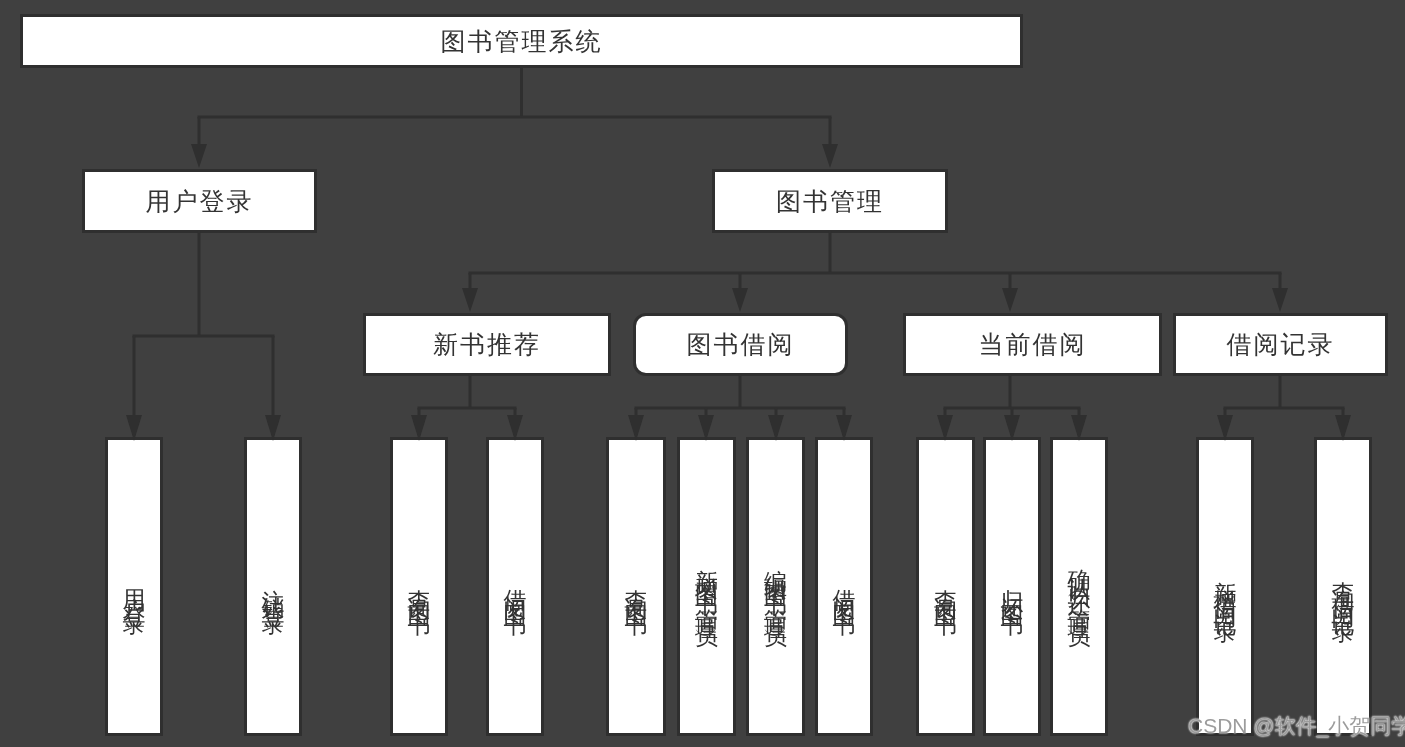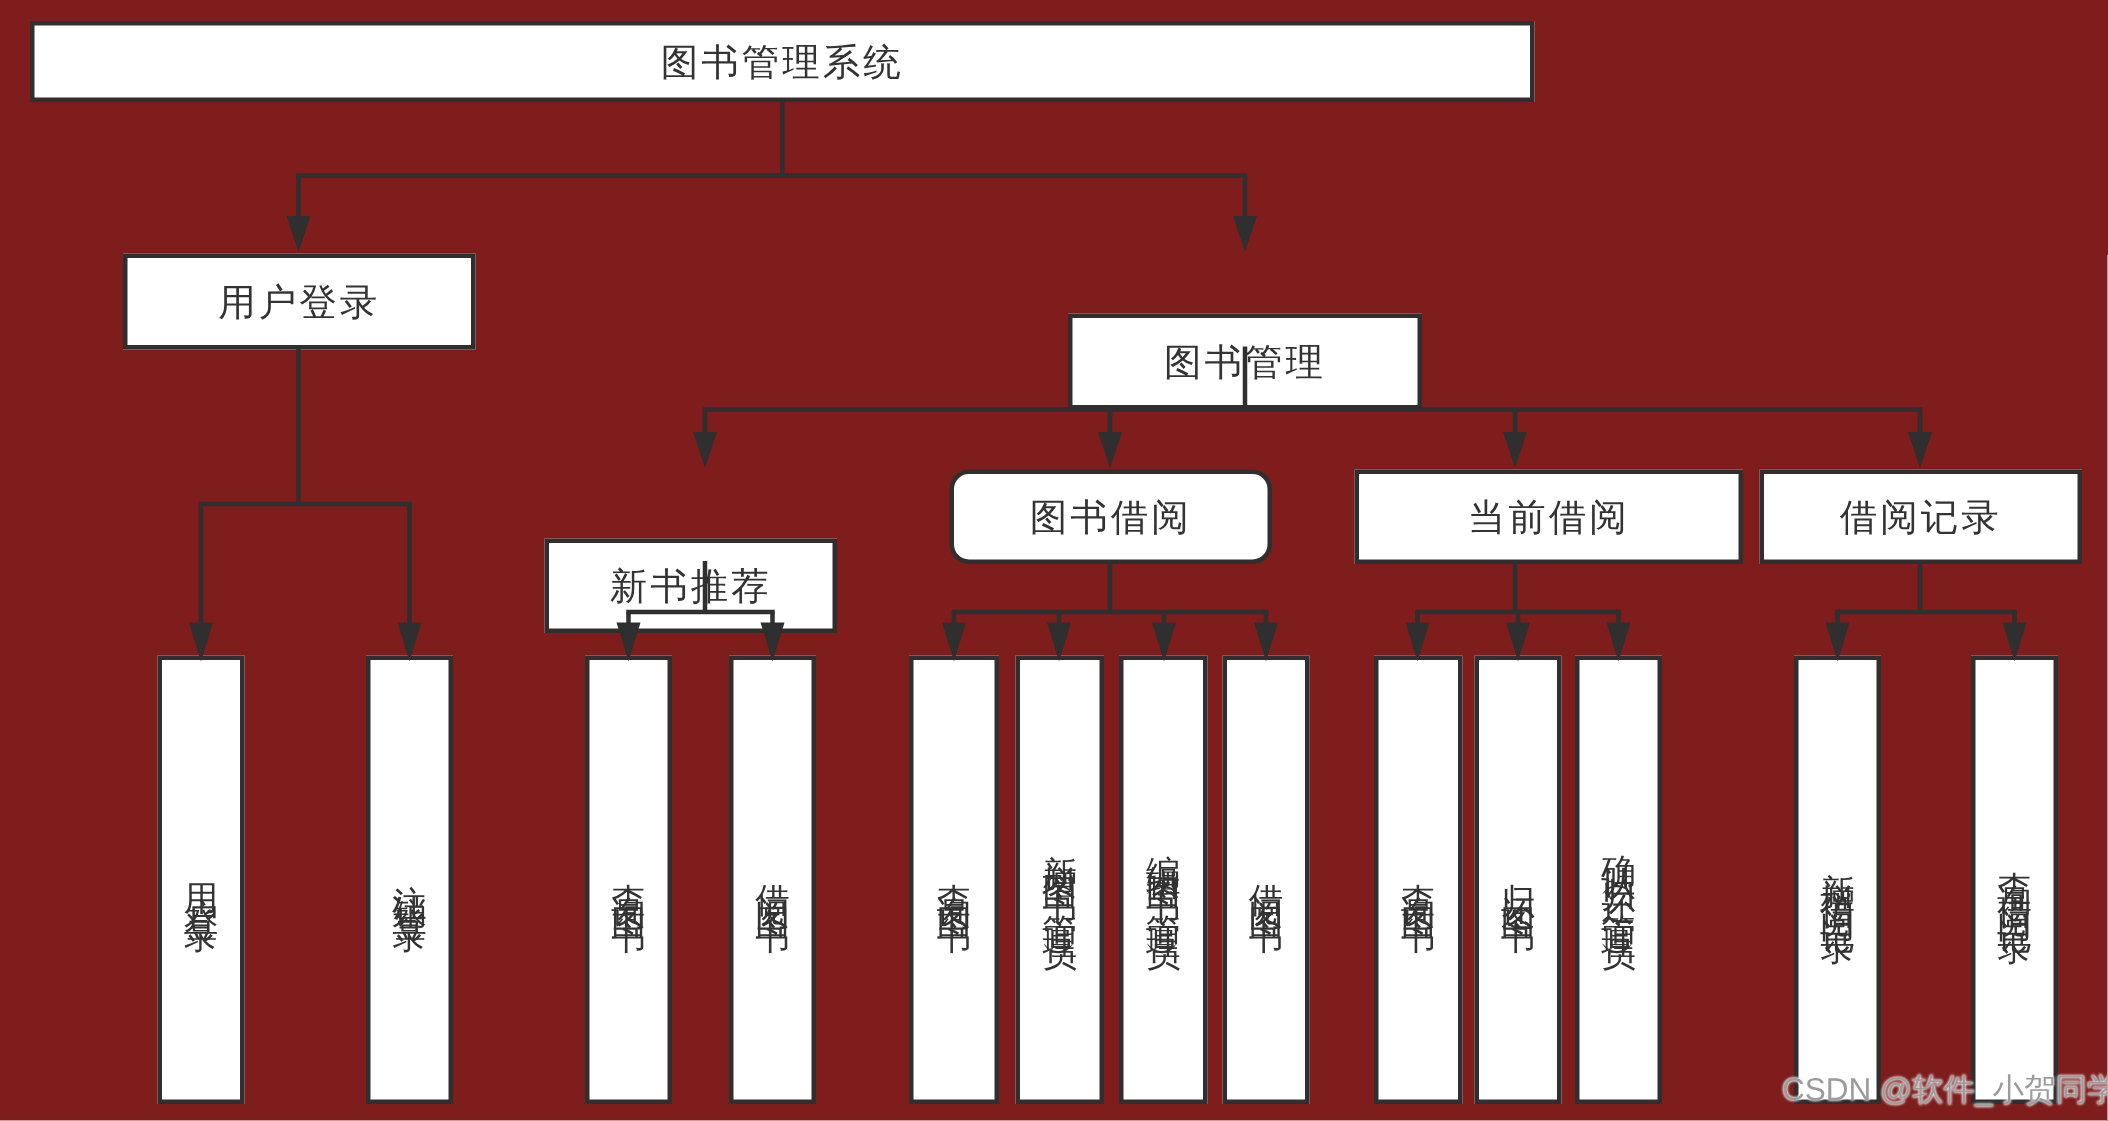--- a/index.html
+++ b/index.html
@@ -1,17 +1,17 @@
 <!DOCTYPE html>
 <html><head>
 <meta charset="utf-8">
 <style>
   html,body{margin:0;padding:0;background:#ffffff;}
   .stage{
-    position:relative;width:1405px;height:747px;background:#7f1d1d;
+    position:relative;width:1405px;height:747px;background:#404040;
     font-family:"Liberation Sans",sans-serif;color:#333333;overflow:hidden;
   }
   .node{
     position:absolute;box-sizing:border-box;background:#ffffff;
     border:3px solid #2f2f2f;display:flex;align-items:center;justify-content:center;
   }
   .h-label{font-size:25px;letter-spacing:2px;color:#333333;white-space:nowrap;}
   .root-label{font-size:25px;letter-spacing:2px;}
   .v-label{
     writing-mode:vertical-rl;text-orientation:mixed;
@@ -19,22 +19,22 @@
   }
   .wires{position:absolute;left:0;top:0;z-index:3;pointer-events:none;}
   .watermark{
     position:absolute;left:1188px;top:712px;z-index:5;
     font-size:21px;color:#9c9c9c;white-space:nowrap;
     text-shadow:0 0 2px #ffffff,0 0 2px #ffffff;
   }
   
   #root{left:20px;top:14px;width:1003px;height:54px;}
   #n-user-login{left:82px;top:169px;width:235px;height:64px;}
-  #n-book-mgmt{left:712px;top:169px;width:236px;height:64px;margin-top:40px;}
-  #n-new-book-rec{left:363px;top:313px;width:195px;height:63px;margin-top:46px;}
+  #n-book-mgmt{left:712px;top:169px;width:236px;height:64px;}
+  #n-new-book-rec{left:363px;top:313px;width:248px;height:63px;}
   #n-book-borrow{left:633px;top:313px;width:215px;height:63px;border-radius:13px;}
   #n-current-borrow{left:903px;top:313px;width:259px;height:63px;}
   #n-borrow-record{left:1173px;top:313px;width:215px;height:63px;}
   .leaf{top:437px;height:299px;width:58px;}
   #l-ul-user-login{left:105px;}
   #l-ul-logout{left:244px;}
   #l-nb-query{left:390px;}
   #l-nb-borrow{left:486px;}
   #l-bb-query{left:606px;width:60px;}
   #l-bb-add{left:677px;width:59px;}

